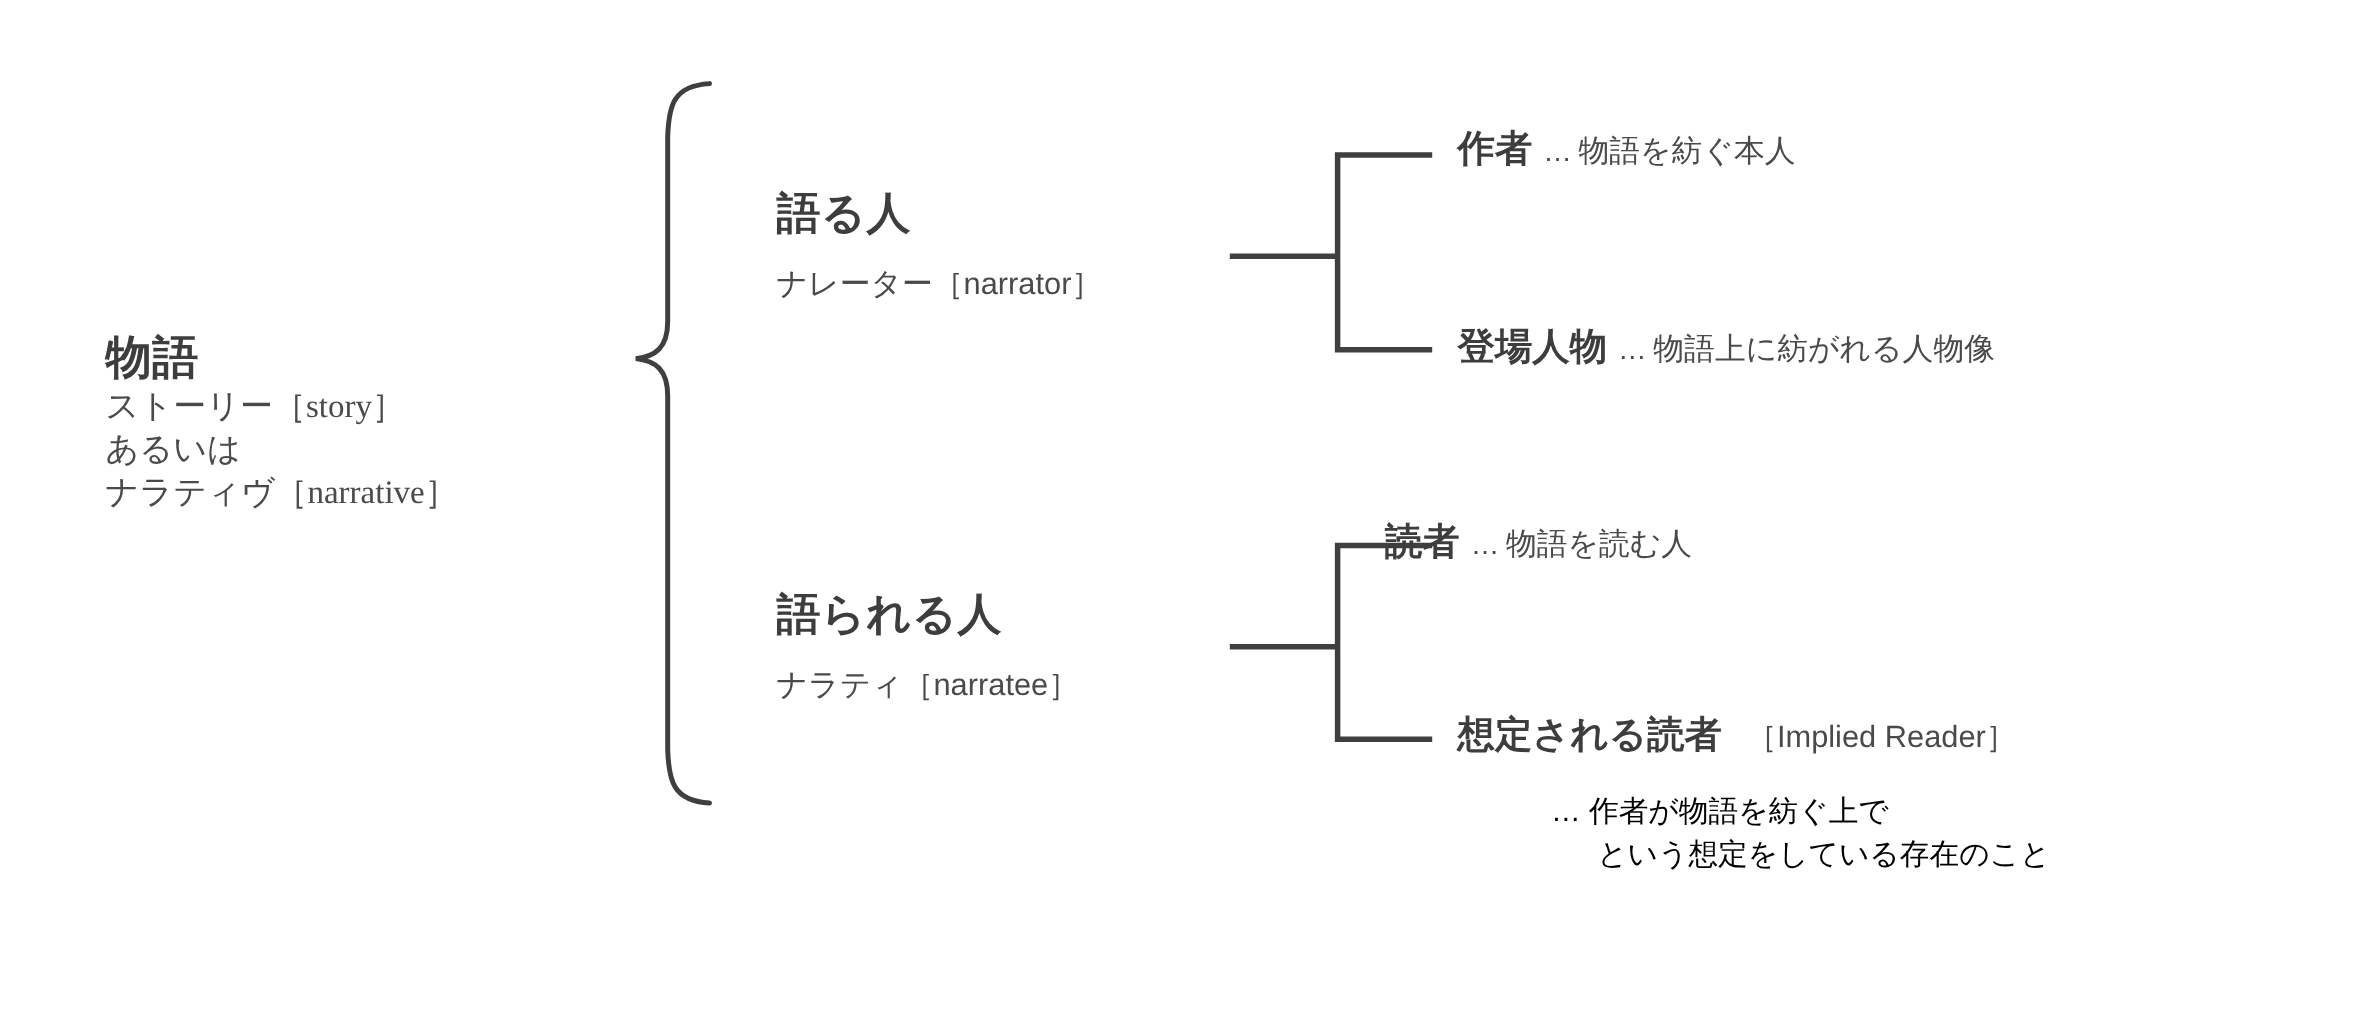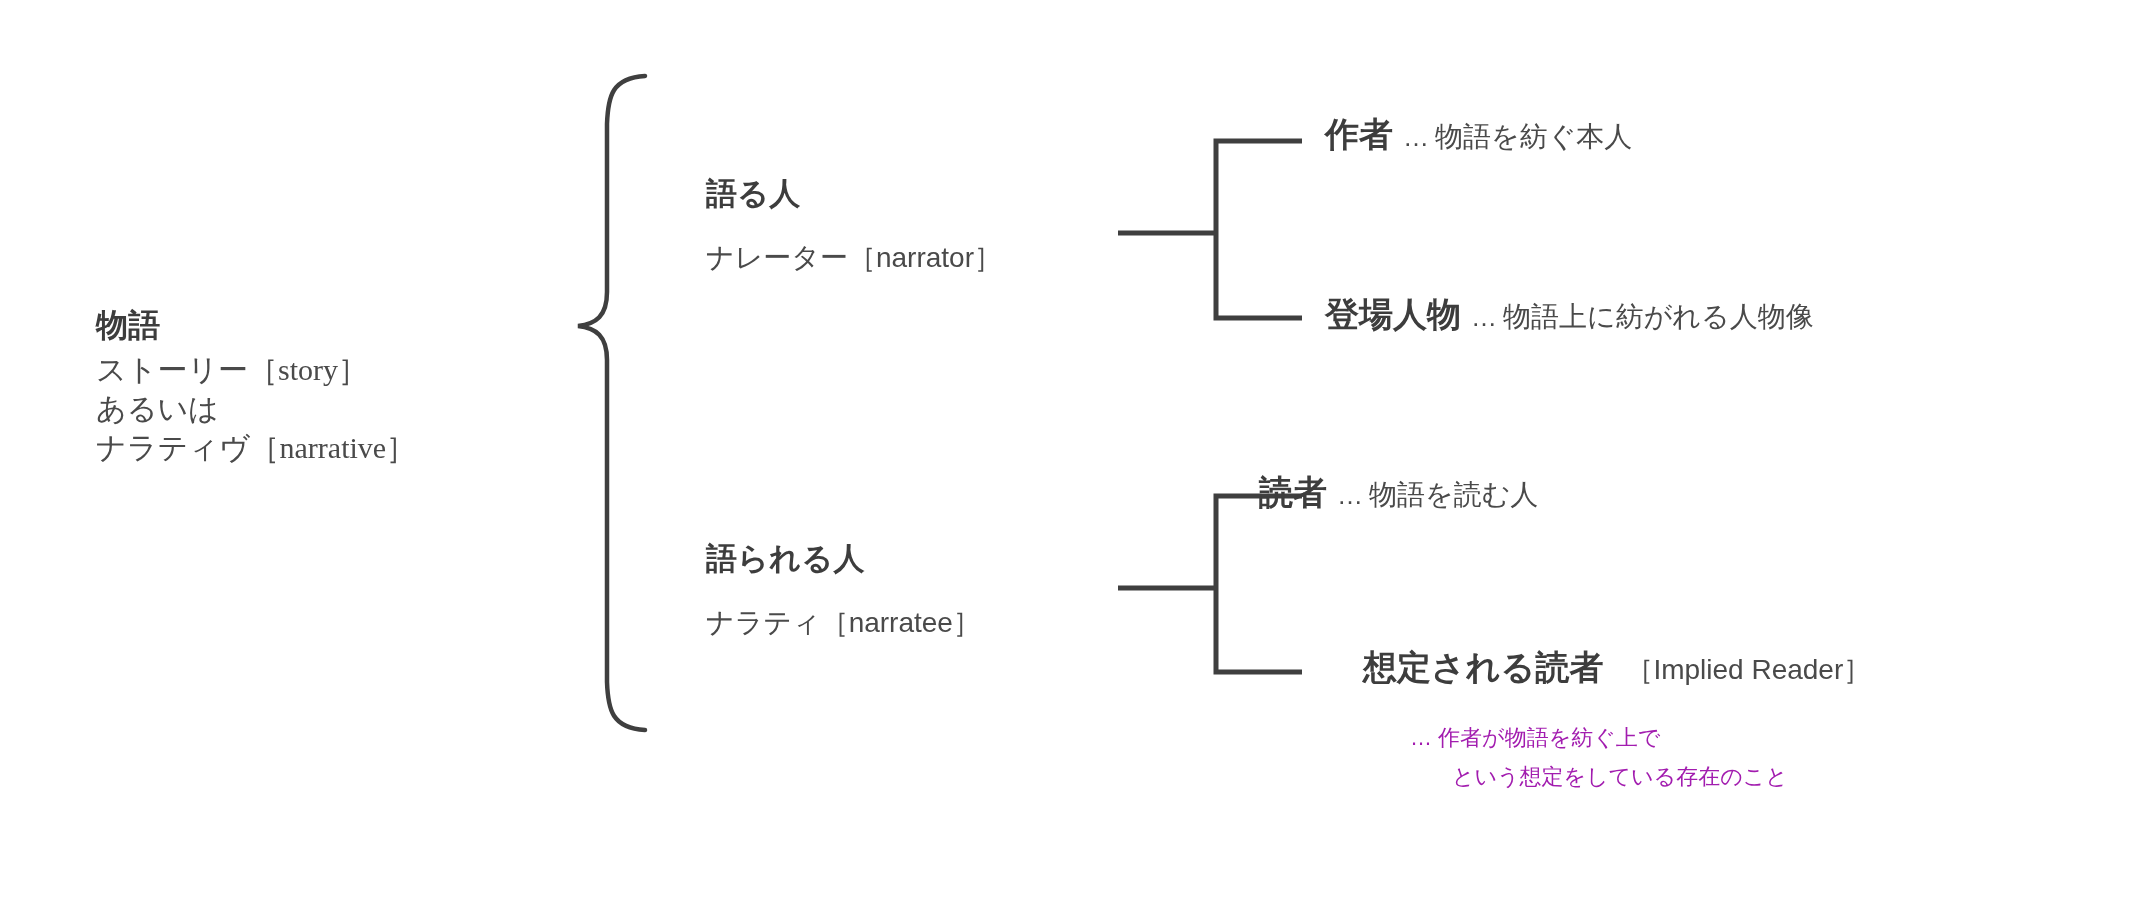--- a/index.html
+++ b/index.html
@@ -34,32 +34,32 @@
     color: #4a4a4a;
     white-space: nowrap;
   }
 
   
   #root-node {
     left: 96px;
     top: 300px;
   }
   #root-node .title {
-    font-size: 32px;
+    font-size: 42px;
     line-height: 50px;
   }
   #root-node .sub {
     font-size: 30px;
     line-height: 39px;
     font-family: Liberation Serif, serif;
   }
 
   
   .branch .title {
-    font-size: 31px;
+    font-size: 40px;
     line-height: 52px;
   }
   .branch .sub {
     font-size: 28px;
     line-height: 36px;
     margin-top: 20px;
   }
   #branch-narrator { left: 706px; top: 168px; }
   #branch-narratee { left: 706px; top: 533px; }
 
@@ -84,30 +84,30 @@
     color: #4a4a4a;
   }
   .leaf .lenlabel {
     font-size: 28px;
     color: #4a4a4a;
     padding-left: 22px;
   }
   #leaf-author     { left: 1325px; top: 112px; }
   #leaf-character  { left: 1325px; top: 292px; }
   #leaf-reader     { left: 1259px; top: 470px; }
-  #leaf-implied    { left: 1325px; top: 645px; margin-left: 38px; }
+  #leaf-implied    { left: 1325px; top: 645px; }
 
   
   #implied-note {
     position: absolute;
     left: 1410px;
     top: 718px;
-    font-size: 22px;
+    font-size: 27px;
     line-height: 39px;
-    color: #a21caf;
+    color: #000000;
     white-space: nowrap;
   }
   #implied-note .nline {
     display: block;
   }
   #implied-note .nline.indent {
     padding-left: 42px;
   }
 
   

